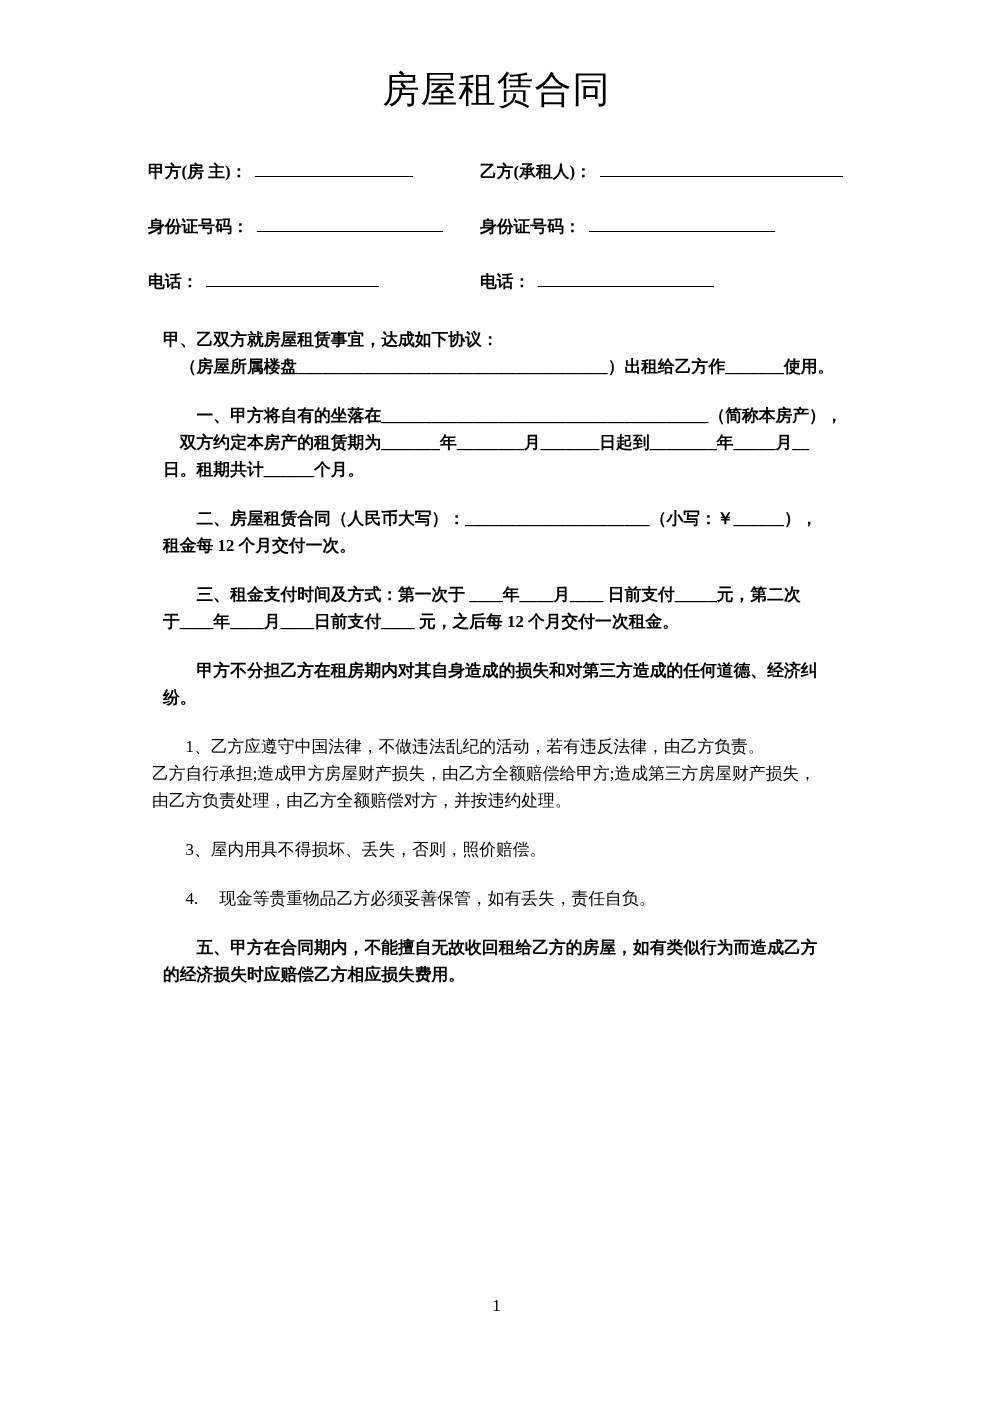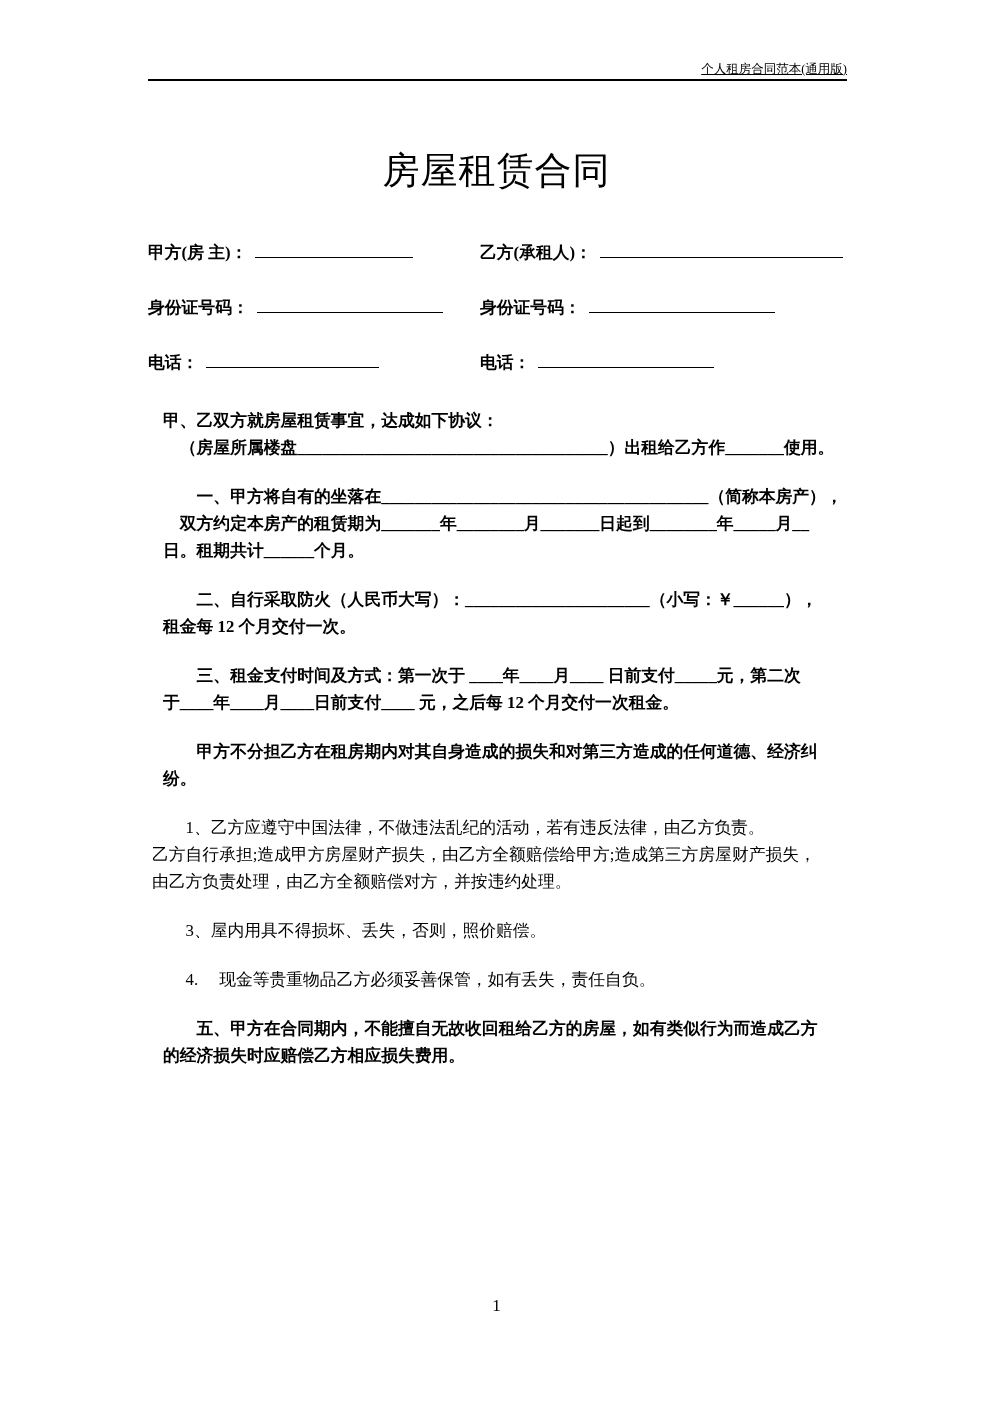--- a/index.html
+++ b/index.html
@@ -58,21 +58,20 @@
   .pageno {
     position: absolute; top: 1296px; left: 0; right: 0;
     text-align: center; font-size: 17px; line-height: 20px;
   }
 </style>
 </head>
 <body>
 
 <div class="page">
 
-  <div class="hdr"><span>个人租房合同范本(通用版)</span></div>
 
   <div class="title">房屋租赁合同</div>
 
   <div class="party">
     <div class="prow">
       <div class="pcell-left"><span>甲方(房 主)：</span><span class="blank bl-a1"></span></div>
       <div class="pcell-right"><span>乙方(承租人)：</span><span class="blank bl-b1"></span></div>
     </div>
     <div class="prow">
       <div class="pcell-left"><span>身份证号码：</span><span class="blank bl-a2"></span></div>
@@ -83,21 +82,21 @@
       <div class="pcell-right"><span>电话：</span><span class="blank bl-b3"></span></div>
     </div>
   </div>
 
   <div class="bodytext">
     <div class="line b">甲、乙双方就房屋租赁事宜，达成如下协议：</div>
     <div class="line b">　（房屋所属楼盘_____________________________________）出租给乙方作_______使用。</div>
     <div class="line b para">　　一、甲方将自有的坐落在_______________________________________（简称本房产），</div>
     <div class="line b">　双方约定本房产的租赁期为_______年________月_______日起到________年_____月__</div>
     <div class="line b">日。租期共计______个月。</div>
-    <div class="line b para">　　二、自行采取防火（人民币大写）：______________________（小写：￥______），</div>
+    <div class="line b para">　　二、房屋租赁合同（人民币大写）：______________________（小写：￥______），</div>
     <div class="line b">租金每 12 个月交付一次。</div>
     <div class="line b para">　　三、租金支付时间及方式：第一次于 ____年____月____ 日前支付_____元，第二次</div>
     <div class="line b">于____年____月____日前支付____ 元，之后每 12 个月交付一次租金。</div>
     <div class="line b para">　　甲方不分担乙方在租房期内对其自身造成的损失和对第三方造成的任何道德、经济纠</div>
     <div class="line b">纷。</div>
     <div class="line n para">　　1、乙方应遵守中国法律，不做违法乱纪的活动，若有违反法律，由乙方负责。</div>
     <div class="line n">乙方自行承担;造成甲方房屋财产损失，由乙方全额赔偿给甲方;造成第三方房屋财产损失，</div>
     <div class="line n">由乙方负责处理，由乙方全额赔偿对方，并按违约处理。</div>
     <div class="line n para">　　3、屋内用具不得损坏、丢失，否则，照价赔偿。</div>
     <div class="line n para">　　4.　 现金等贵重物品乙方必须妥善保管，如有丢失，责任自负。</div>

